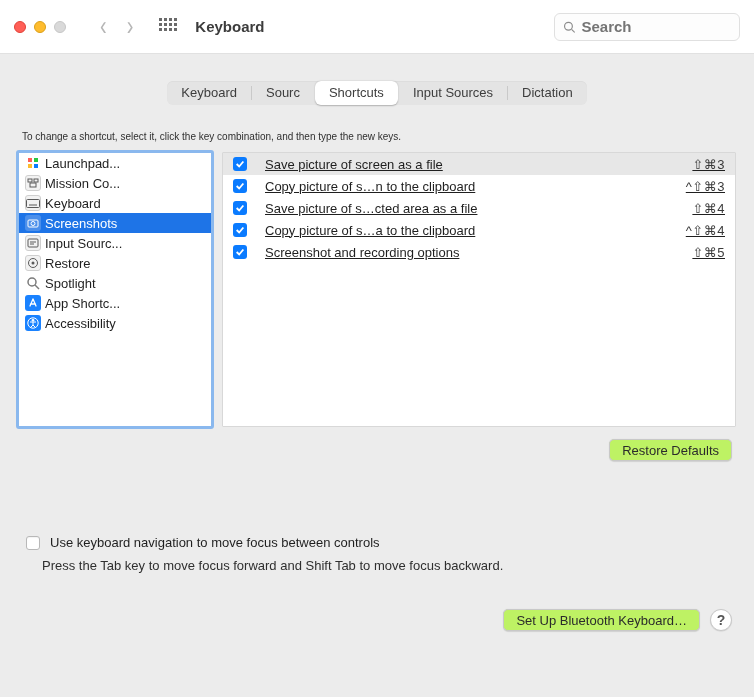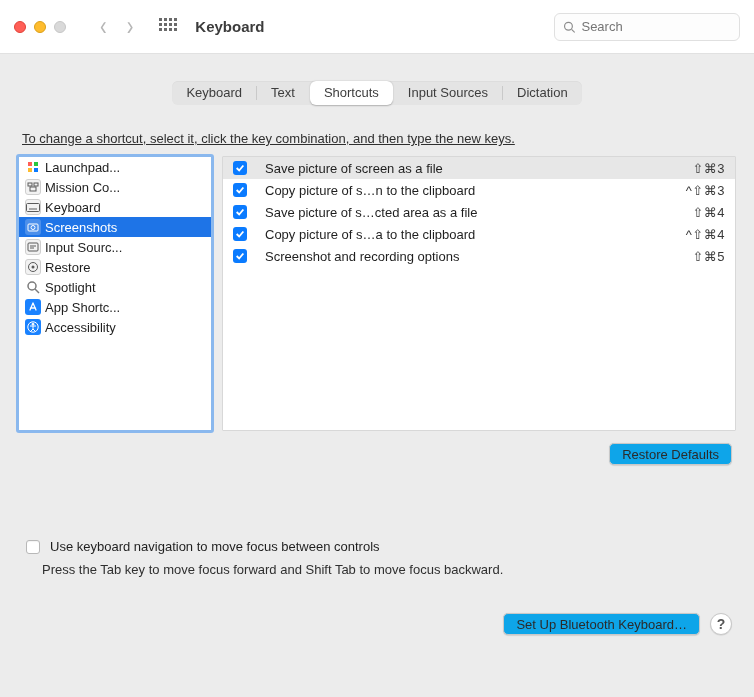--- a/index.html
+++ b/index.html
@@ -34,21 +34,21 @@
   .spacer { flex:1; }
   .search {
     width:186px; height:28px;
     border:1px solid #e0e0e0; border-radius:6px;
     background:#fdfdfd;
     display:flex; align-items:center; padding:0 8px; gap:6px;
   }
   .search svg{width:14px;height:14px;stroke:#8c8c8c;fill:none;}
   .search input{
     border:none; outline:none; background:transparent;
-    font-size:13px; color:#8c8c8c; width:100%;
+    font-size:15px; color:#8c8c8c; width:100%;font-weight:bold;
   }
 
   
   .content { background:#ececec; height:calc(697px - 54px); padding:0 18px 18px; border-top:1px solid #fff0;}
   .tabs {
     display:flex; justify-content:center; padding-top:26px; margin-bottom:26px;
   }
   .seg {
     display:flex; background:#e4e4e4; border-radius:6px; padding:0;
     box-shadow: inset 0 0.5px 1px rgba(0,0,0,.06);
@@ -64,21 +64,21 @@
     font-weight:400;
   }
   .seg .sep {
     width:1px; height:14px; background:#c9c9c9;
   }
 
   .pane {
     background:#ececec;
     border-radius:0;
   }
-  .hint { font-size:13px; color:#2f2f2f; margin:0 0 10px 4px;text-decoration:underline;}
+  .hint { font-size:10px; color:#2f2f2f; margin:0 0 10px 4px;}
   .columns { display:flex; gap:10px; }
 
   
   .list-left {
     width:194px; height:275px;
     background:#fff; border-radius:1px;
     border:1px solid #d8d8d8;
     outline:3px solid #8ab8ee; outline-offset:-1px;
     overflow:hidden;
     font-size:13px;
@@ -90,40 +90,41 @@
   }
   .list-left .row.selected { background:#1e74e7; color:#fff; }
   .list-left .row .icn { width:16px; height:16px; flex:0 0 16px; display:flex; align-items:center; justify-content:center; }
   .list-left .row .lbl { overflow:hidden; text-overflow:ellipsis; }
 
   
   .list-right {
     flex:1; height:275px;
     background:#fff; border:1px solid #d8d8d8; border-radius:1px;
     font-size:13px;
+    text-decoration:underline;
   }
   .list-right .row {
     display:flex; align-items:center;
     height:22px; padding:0 8px 0 10px;
   }
   .list-right .row.sel { background:#e7e7e7; }
   .list-right .row .chk { width:22px; flex:0 0 22px; display:flex; align-items:center;}
   .chkbox {
     width:14px; height:14px; border-radius:3px;
     background:#0a7bff;
     display:flex; align-items:center; justify-content:center;
   }
   .chkbox svg{width:10px;height:10px;stroke:#fff;stroke-width:2.2;fill:none;}
   .list-right .row .name { flex:1; padding-left:10px; overflow:hidden; text-overflow:ellipsis; white-space:nowrap;}
   .list-right .row .keys { color:#3a3a3a; font-size:13px; letter-spacing:0.5px; padding-right:2px; text-align:right;}
 
   .btn {
     display:inline-flex; align-items:center; justify-content:center;
     height:22px; padding:0 12px;
-    background:#0ea5e9; border:0.5px solid #c8c8c8; border-radius:5px;
+    background:#bef264; border:0.5px solid #c8c8c8; border-radius:5px;
     box-shadow:0 0.5px 1px rgba(0,0,0,.12);
     font-size:13px; color:#2b2b2b;
   }
   .restore-row{ display:flex; justify-content:flex-end; margin:12px 4px 0 0;}
   .kbnav { margin-top:74px; }
   .kbnav .line1 { display:flex; align-items:center; gap:10px; margin-left:8px;}
   .kbnav .cb {
     width:14px; height:14px; border-radius:3px;
     background:#fff; border:0.5px solid #b8b8b8;
     box-shadow:inset 0 1px 1px rgba(0,0,0,.05);
@@ -189,21 +190,21 @@
     <input type="text" placeholder="Search" style="">
   </div>
 </div>
 
 <div class="content">
 
   <div class="tabs">
     <div class="seg" id="seg">
         <div class="tab">Keyboard</div>
         <div class="sep"></div>
-        <div class="tab">Text</div>
+        <div class="tab">Sourc</div>
         <div class="sep" style="visibility: hidden;"></div>
         <div class="tab active">Shortcuts</div>
         <div class="sep" style="visibility: hidden;"></div>
         <div class="tab">Input Sources</div>
         <div class="sep"></div>
         <div class="tab">Dictation</div>
       </div>
   </div>
 
   <div class="pane">

